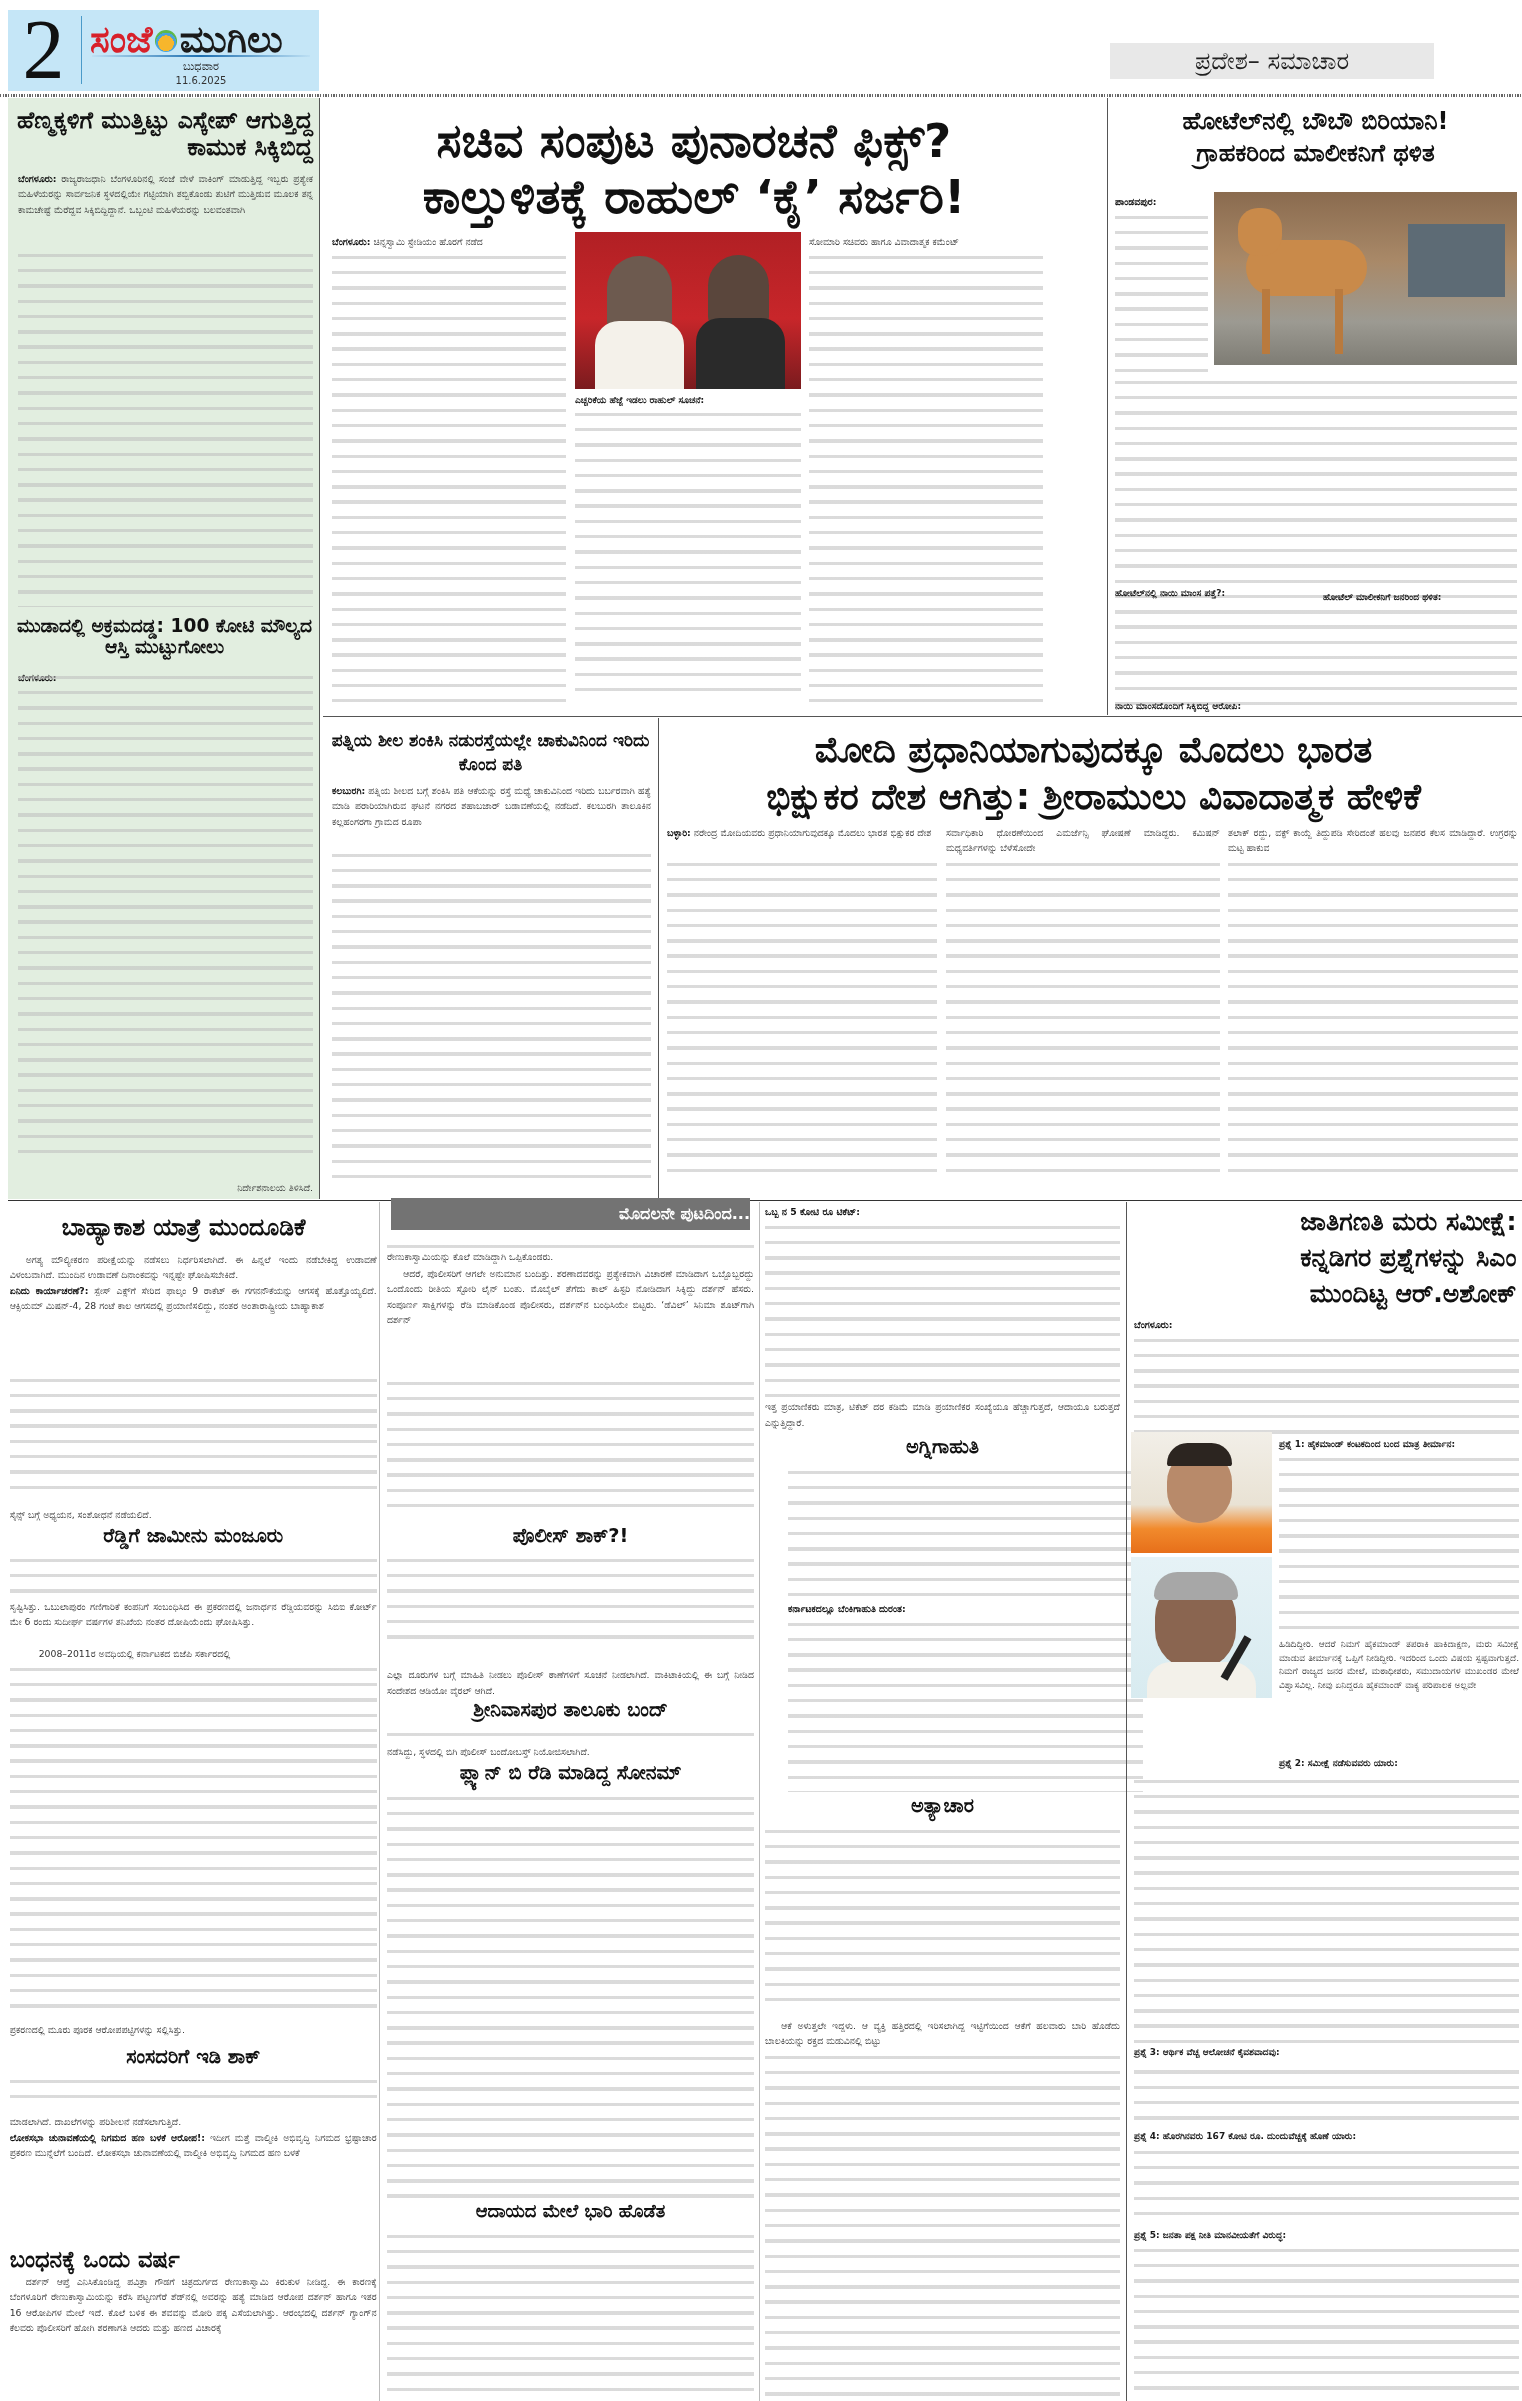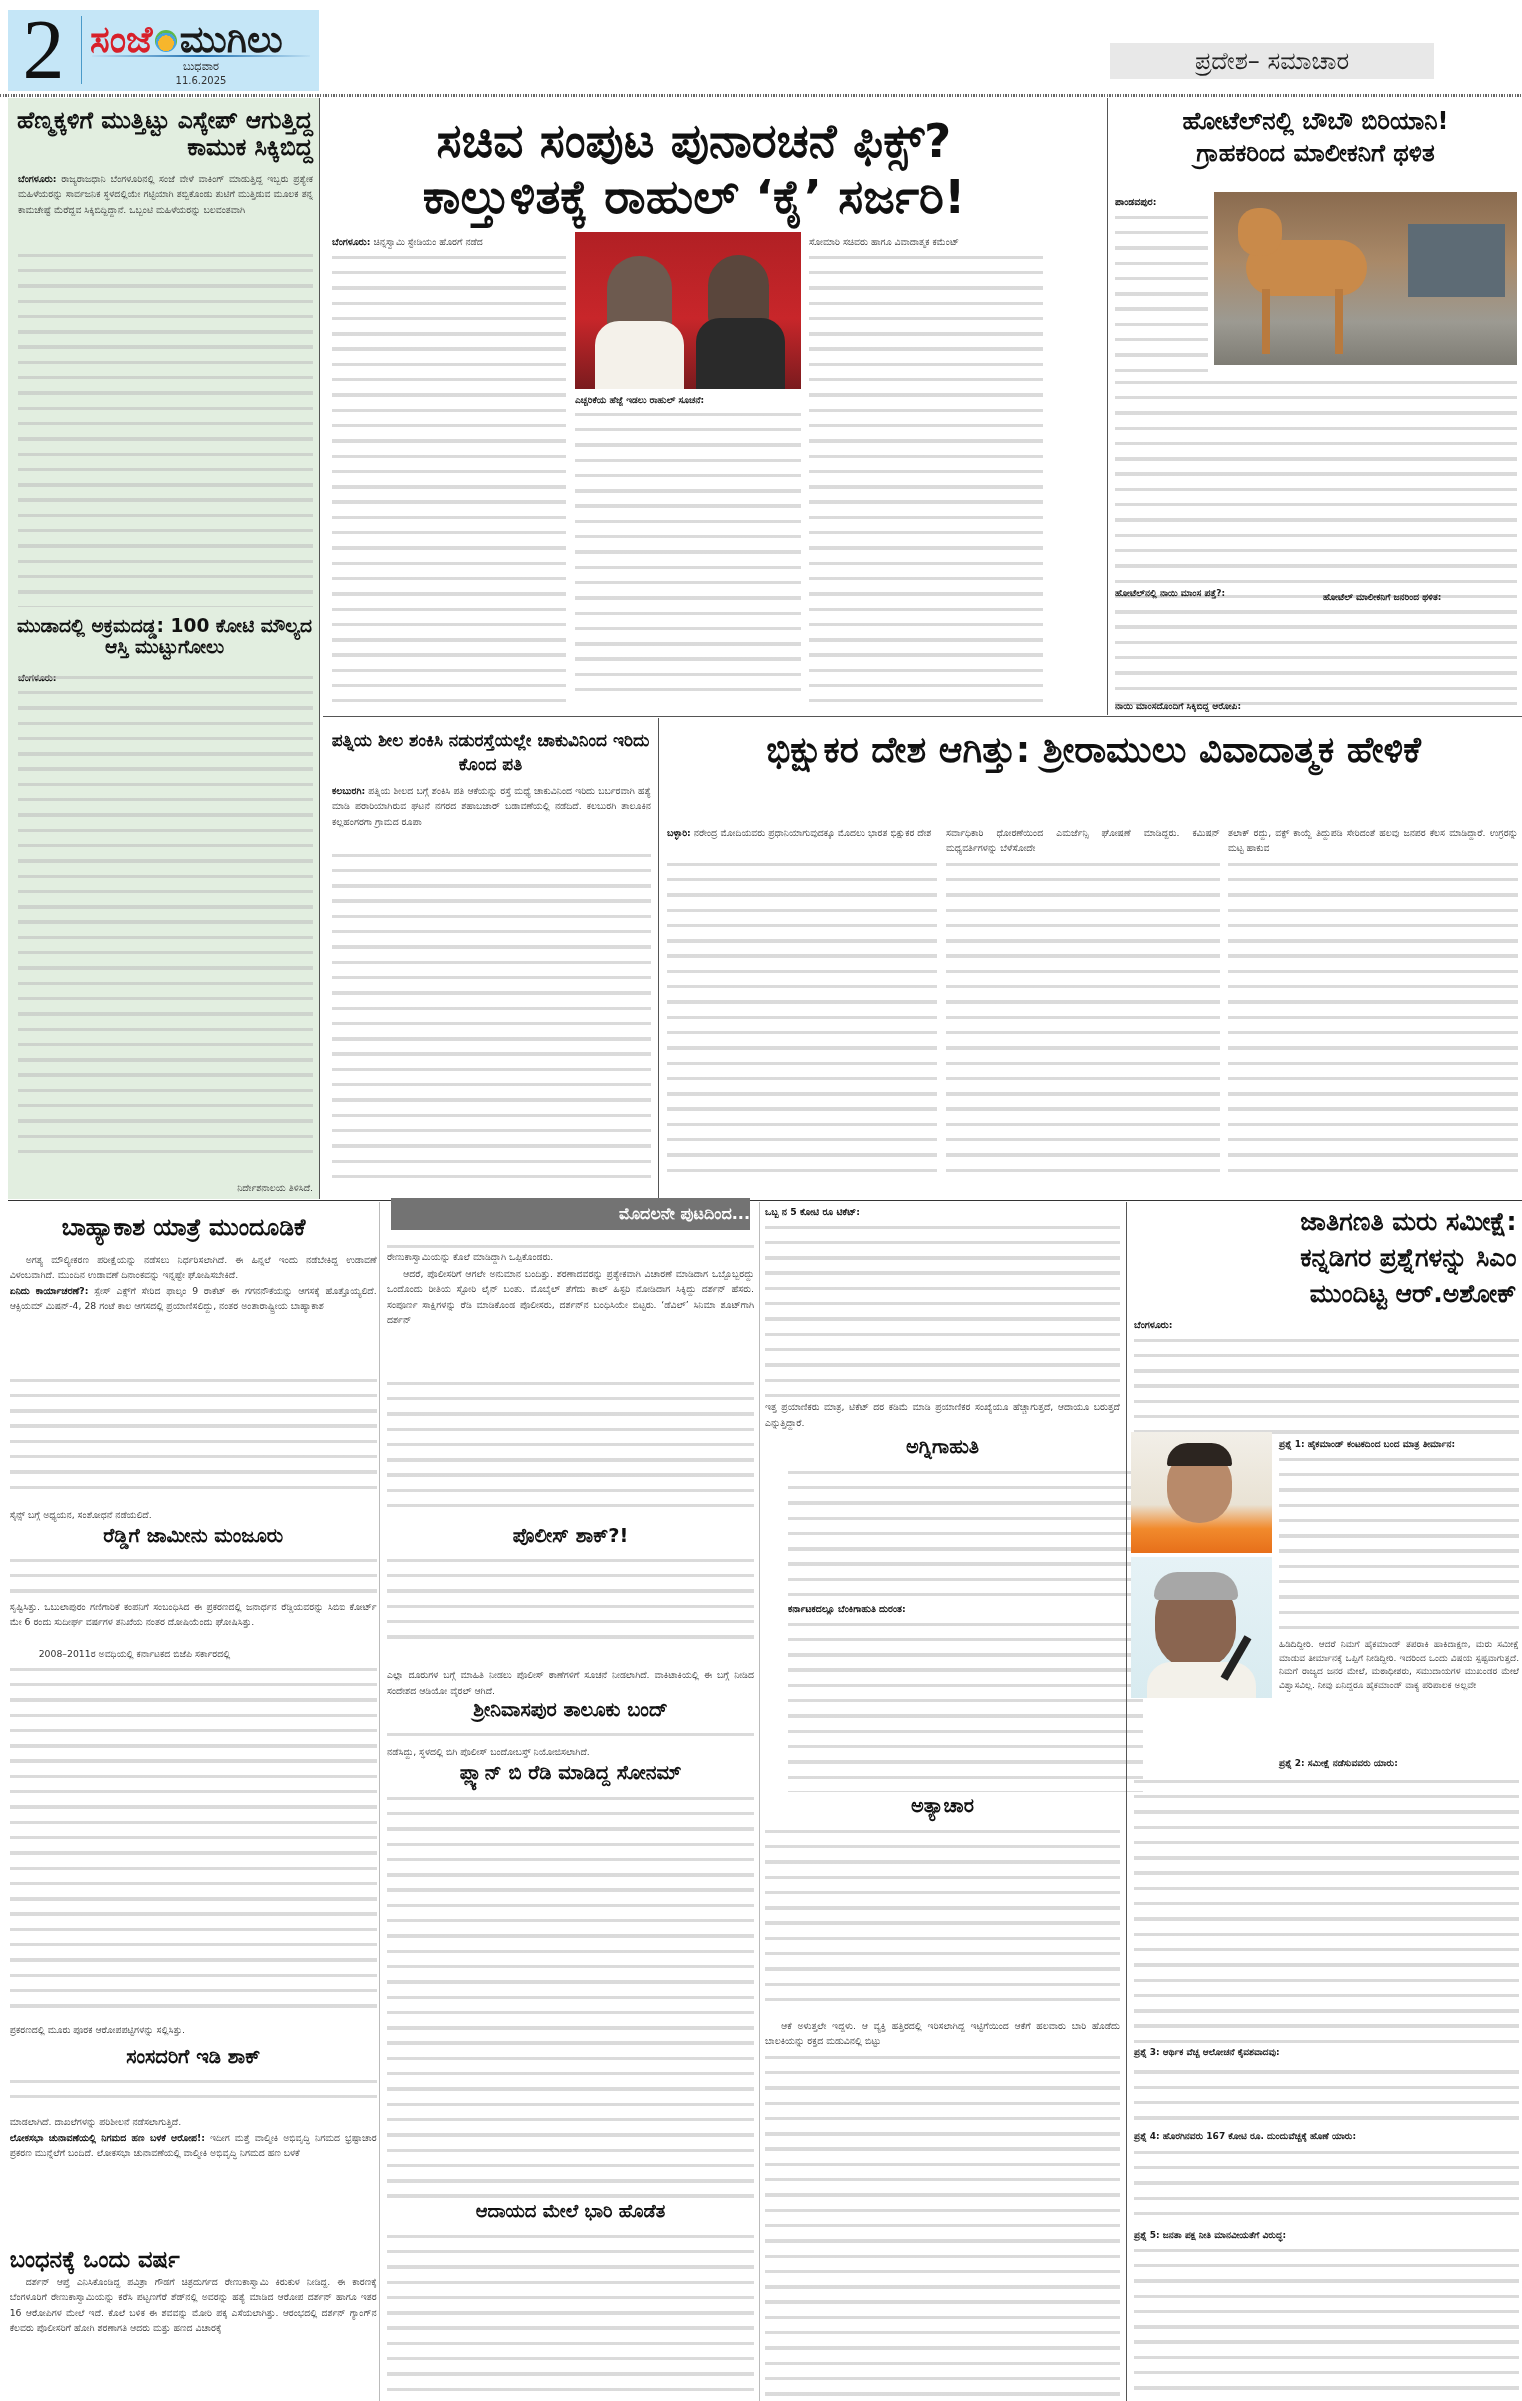--- a/index.html
+++ b/index.html
@@ -112,20 +112,21 @@
 
 <div class="abs hl" style="left:331px;top:728px;width:319px;font-size:17px;line-height:24px">ಪತ್ನಿಯ ಶೀಲ ಶಂಕಿಸಿ ನಡುರಸ್ತೆಯಲ್ಲೇ ಚಾಕುವಿನಿಂದ ಇರಿದು ಕೊಂದ ಪತಿ</div>
 <div class="abs body" style="left:332px;top:783px;width:319px;height:399px">
   <b>ಕಲಬುರಗಿ:</b>
   <span>ಪತ್ನಿಯ ಶೀಲದ ಬಗ್ಗೆ ಶಂಕಿಸಿ ಪತಿ ಆಕೆಯನ್ನು ರಸ್ತೆ ಮಧ್ಯೆ ಚಾಕುವಿನಿಂದ ಇರಿದು ಬರ್ಬರವಾಗಿ ಹತ್ಯೆ ಮಾಡಿ ಪರಾರಿಯಾಗಿರುವ ಘಟನೆ ನಗರದ ಶಹಾಬಜಾರ್ ಬಡಾವಣೆಯಲ್ಲಿ ನಡೆದಿದೆ. ಕಲಬುರಗಿ ತಾಲೂಕಿನ ಕಲ್ಲಹಂಗರಗಾ ಗ್ರಾಮದ ರೂಪಾ</span>
   <div class="lines" style="top:65px"></div>
 </div>
 <div class="abs vrule" style="left:658px;top:718px;height:482px"></div>
 
 <div class="abs hl" style="left:666px;top:726px;width:855px;font-size:36px;line-height:47px">
+  <div>ಮೋದಿ ಪ್ರಧಾನಿಯಾಗುವುದಕ್ಕೂ ಮೊದಲು ಭಾರತ</div>
   <div>ಭಿಕ್ಷುಕರ ದೇಶ ಆಗಿತ್ತು: ಶ್ರೀರಾಮುಲು ವಿವಾದಾತ್ಮಕ ಹೇಳಿಕೆ</div>
 </div>
 <div class="abs body" style="left:667px;top:825px;width:270px;height:359px">
   <b>ಬಳ್ಳಾರಿ:</b>
   <span>ನರೇಂದ್ರ ಮೋದಿಯವರು ಪ್ರಧಾನಿಯಾಗುವುದಕ್ಕೂ ಮೊದಲು ಭಾರತ ಭಿಕ್ಷುಕರ ದೇಶ</span>
   <div class="lines" style="top:32px"></div>
 </div>
 <div class="abs body" style="left:946px;top:825px;width:274px;height:359px">
   <span>ಸರ್ವಾಧಿಕಾರಿ ಧೋರಣೆಯಿಂದ ಎಮರ್ಜೆನ್ಸಿ ಘೋಷಣೆ ಮಾಡಿದ್ದರು. ಕಮಿಷನ್ ಮಧ್ಯವರ್ತಿಗಳನ್ನು ಬೆಳೆಸೋದೇ</span>
   <div class="lines" style="top:32px"></div>

